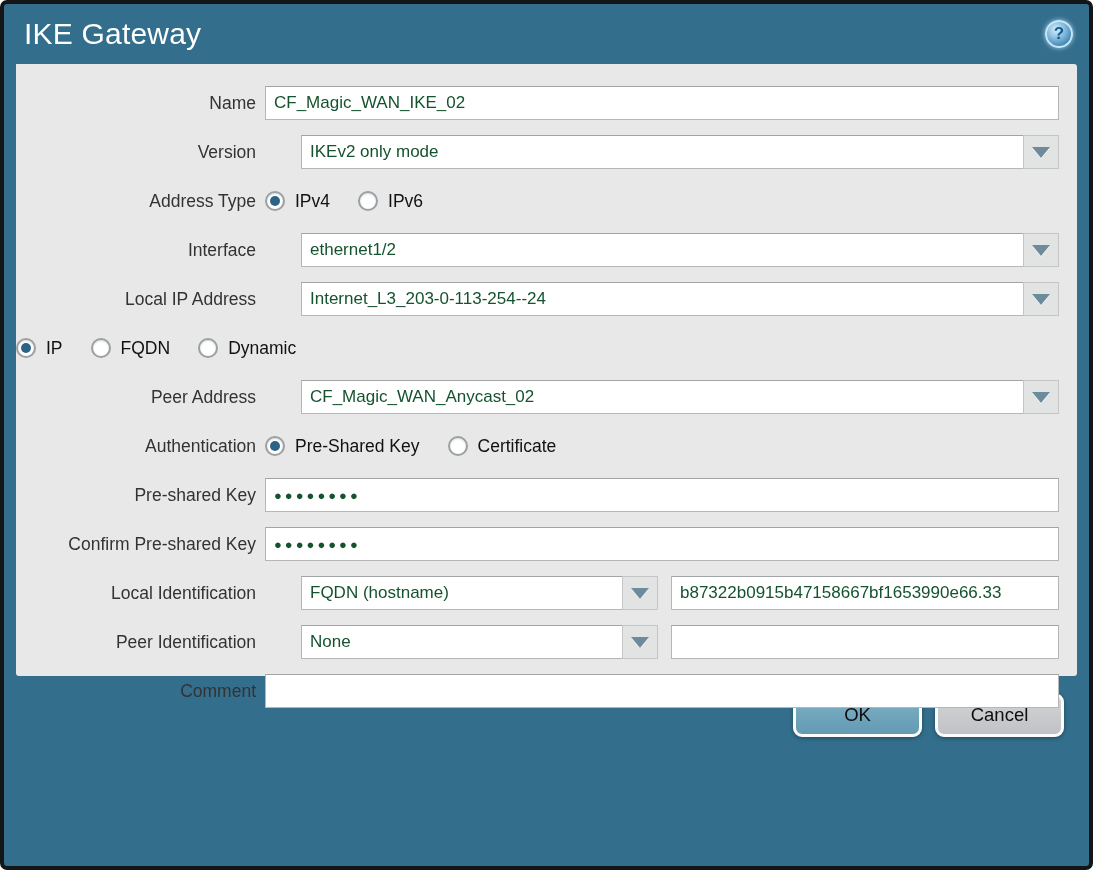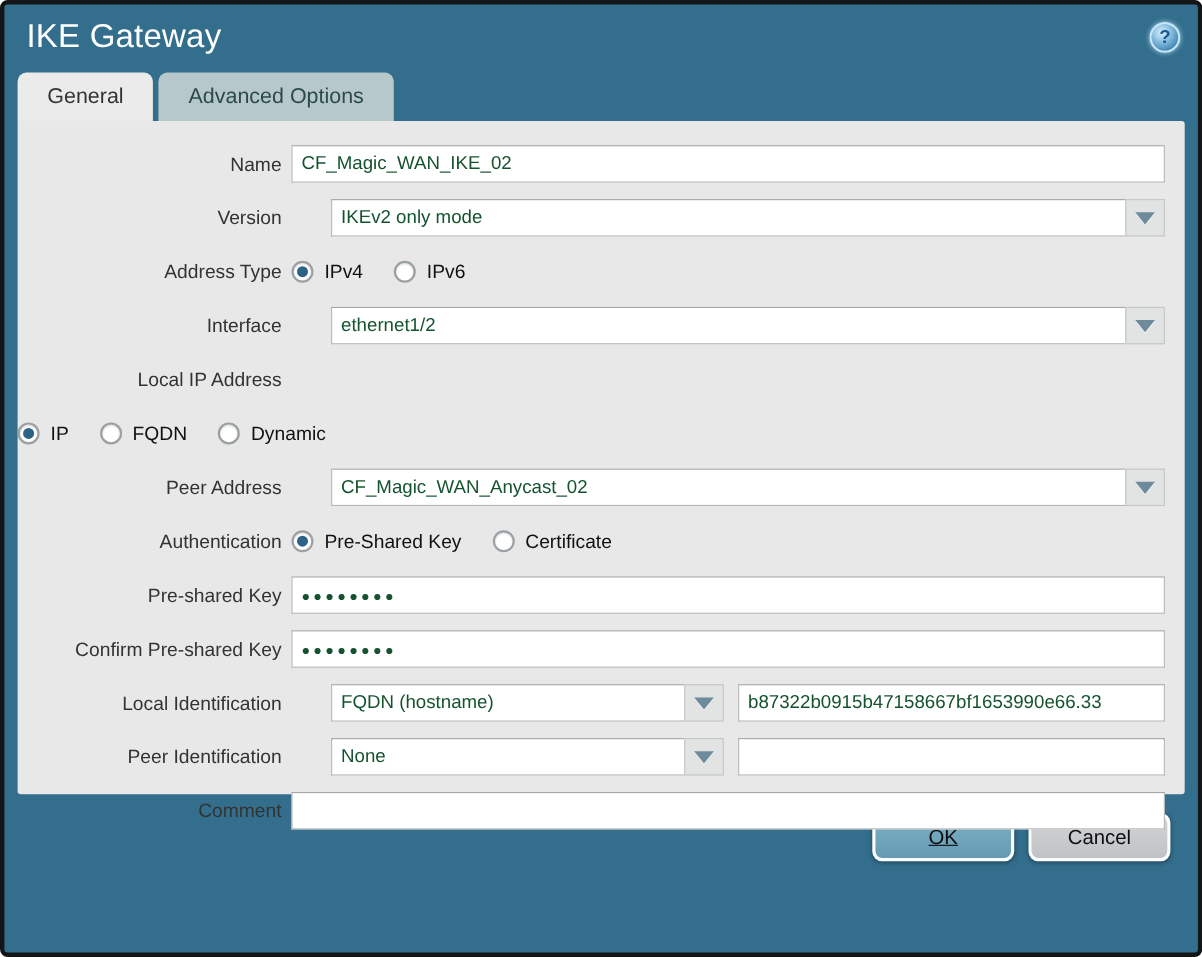--- a/index.html
+++ b/index.html
@@ -61,43 +61,35 @@
   }
   .radio.checked::after{content:"";width:10px;height:10px;border-radius:50%;background:#2c6285;}
   .radio-label{margin:0 28px 0 10px;font-size:17.5px;color:#111;}
   
   .footer{display:flex;justify-content:flex-end;gap:13px;padding:17px 25px 0 0;}
   .btn{
     height:44px;min-width:129px;border-radius:9px;cursor:pointer;box-sizing:border-box;
     border:3px solid #fbfcfc;font-family:inherit;font-size:18.5px;color:#0e0e0e;
     box-shadow:0 1px 4px rgba(0,0,0,.35);padding:0 20px;
   }
-  .btn-ok{background:linear-gradient(#7db0c6,#649bb3);text-decoration:underline;}
+  .btn-ok{background:linear-gradient(#7db0c6,#649bb3);}
   .btn-cancel{background:linear-gradient(#d2d4d6,#c0c2c5);}
 </style>
 </head>
 <body>
 
 <div class="dialog">
 
   <div class="titlebar">
     <div class="title">IKE Gateway</div>
     <div class="help-icon">
       <span>?</span>
     </div>
   </div>
 
-  <div class="tabs">
-    <div class="tab active">
-      <span>General</span>
-    </div>
-    <div class="tab inactive">
-      <span>Advanced Options</span>
-    </div>
-  </div>
 
   <div class="panel">
 
     <div class="row">
       <div class="lbl">Name</div>
       <div class="ctrl">
         <input class="tin" type="text" value="CF_Magic_WAN_IKE_02" style="">
       </div>
     </div>
 
@@ -130,20 +122,28 @@
           <input class="tin" type="text" value="ethernet1/2" style="">
           <button class="select-btn">
             <span class="tri"></span>
           </button>
         </div>
       </div>
     </div>
 
     <div class="row">
       <div class="lbl">Local IP Address</div>
+      <div class="ctrl">
+        <div class="select">
+          <input class="tin" type="text" value="Internet_L3_203-0-113-254--24" style="">
+          <button class="select-btn">
+            <span class="tri"></span>
+          </button>
+        </div>
+      </div>
     </div>
 
     <div class="row">
       <div class="ctrl">
         <span class="radio checked"></span>
         <span class="radio-label">IP</span>
         <span class="radio"></span>
         <span class="radio-label">FQDN</span>
         <span class="radio"></span>
         <span class="radio-label">Dynamic</span>

